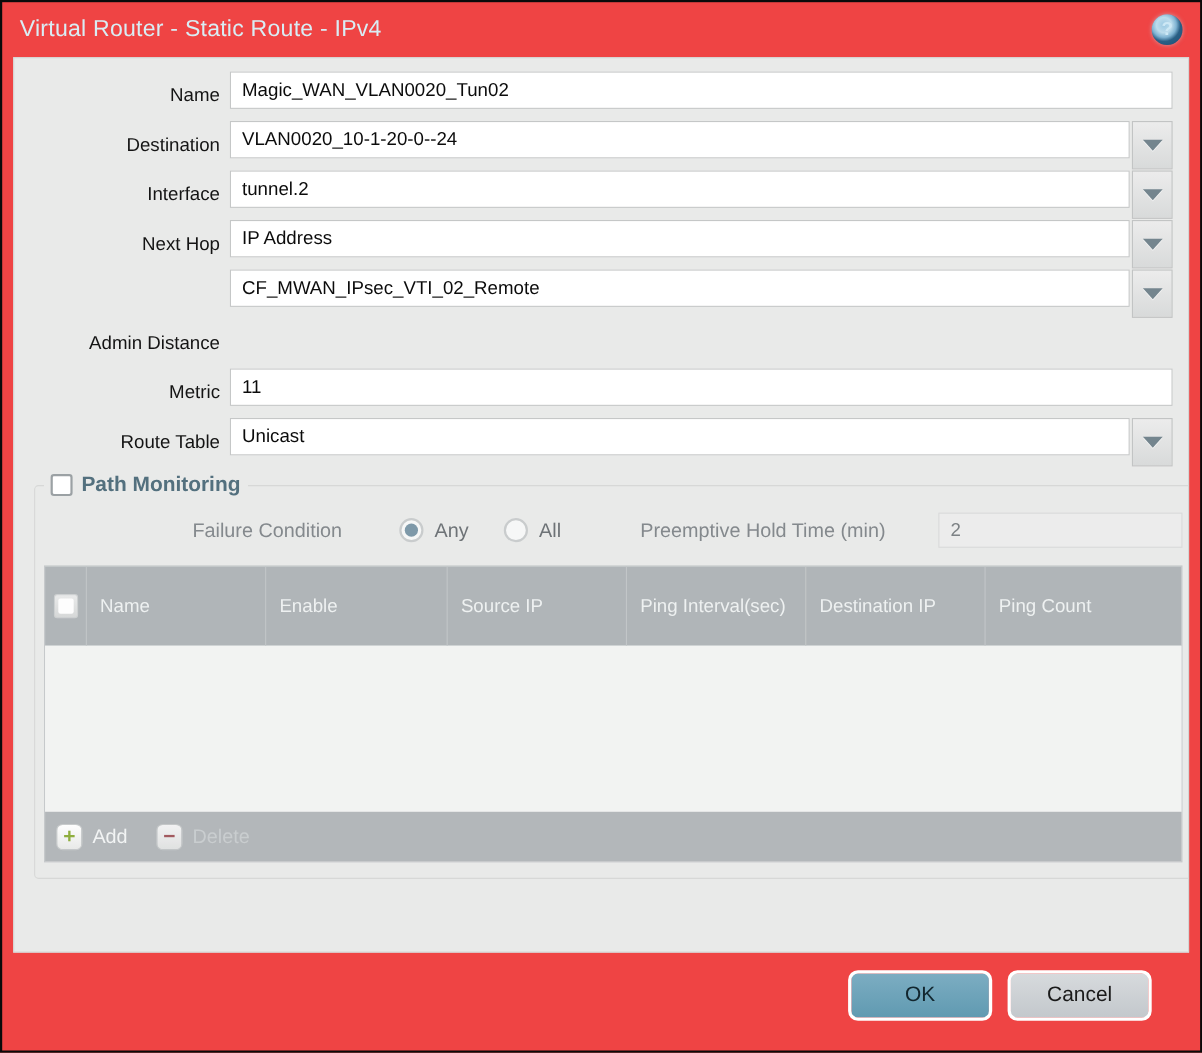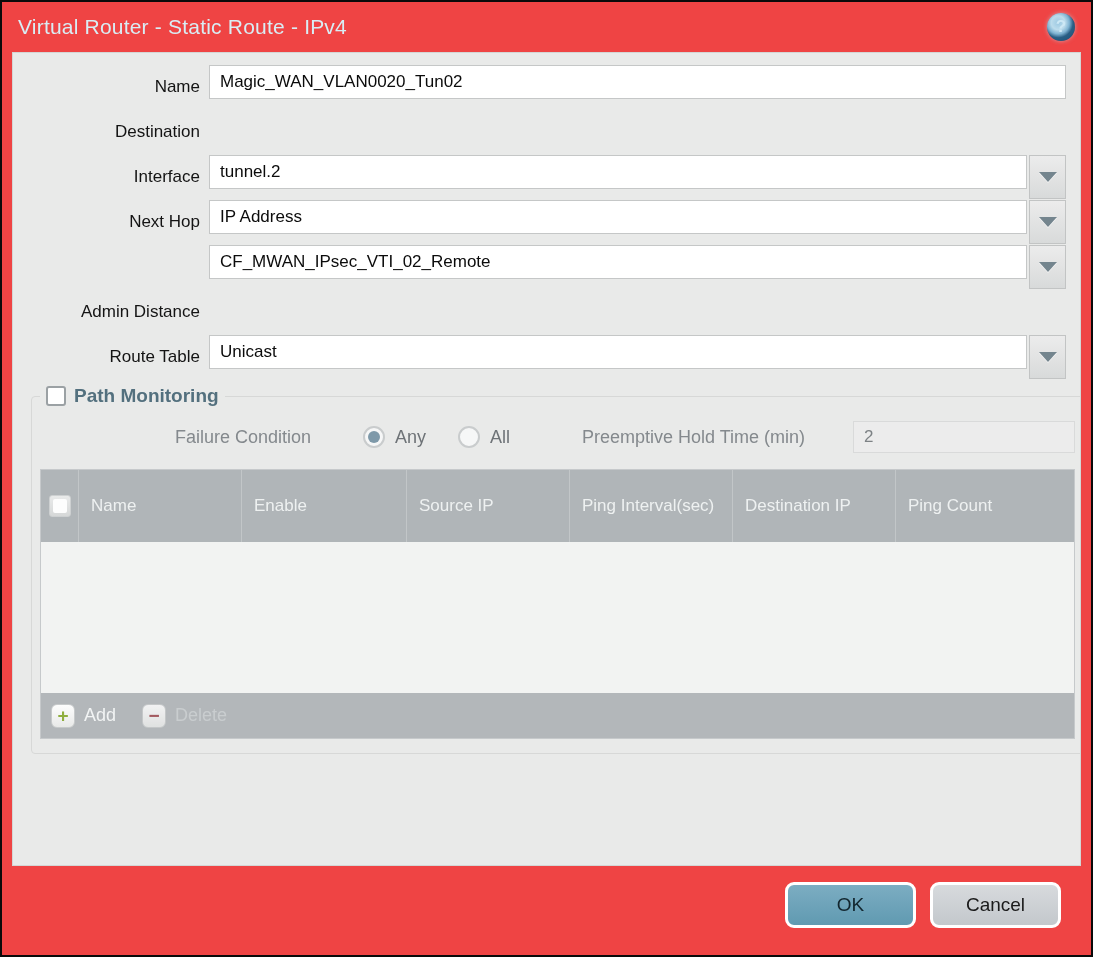--- a/index.html
+++ b/index.html
@@ -223,21 +223,21 @@
   .minus-glyph { color: #a04a50; }
   .tbl-btn-label { font-size: 18px; color: #f2f4f4; }
   .tbl-btn.disabled .tbl-btn-label { color: #c9cdcf; }
   .tbl-btn.disabled .mini-icon { opacity: .85; }
   
   .footer {
     position: absolute;
     left: 0; right: 0; bottom: 0;
     height: 89px;
     display: flex; align-items: flex-start; justify-content: flex-end;
-    padding: 16px 30px 0 0;
+    padding: 16px 44px 0 0;
     gap: 14px;
     margin-top: 25px;
   }
   .btn {
     min-width: 131px;
     height: 46px;
     border-radius: 9px;
     border: 3px solid #ffffff;
     font-family: "Liberation Sans", sans-serif;
     font-size: 19px;
@@ -261,20 +261,26 @@
 
     <div class="form-row">
       <div class="form-label">Name</div>
       <div class="field-wrap">
         <input class="text-input" type="text" value="Magic_WAN_VLAN0020_Tun02" style="">
       </div>
     </div>
 
     <div class="form-row">
       <div class="form-label">Destination</div>
+      <div class="field-wrap">
+        <input class="text-input" type="text" value="VLAN0020_10-1-20-0--24" style="">
+        <div class="dd-trigger">
+          <div class="dd-caret"></div>
+        </div>
+      </div>
     </div>
 
     <div class="form-row">
       <div class="form-label">Interface</div>
       <div class="field-wrap">
         <input class="text-input" type="text" value="tunnel.2" style="">
         <div class="dd-trigger">
           <div class="dd-caret"></div>
         </div>
       </div>
@@ -297,20 +303,26 @@
         <div class="dd-trigger">
           <div class="dd-caret"></div>
         </div>
       </div>
     </div>
 
     <div class="form-row">
       <div class="form-label">Admin Distance</div>
     </div>
 
+    <div class="form-row">
+      <div class="form-label">Metric</div>
+      <div class="field-wrap">
+        <input class="text-input" type="text" value="11" style="">
+      </div>
+    </div>
 
     <div class="form-row">
       <div class="form-label">Route Table</div>
       <div class="field-wrap">
         <input class="text-input" type="text" value="Unicast" style="">
         <div class="dd-trigger">
           <div class="dd-caret"></div>
         </div>
       </div>
     </div>

